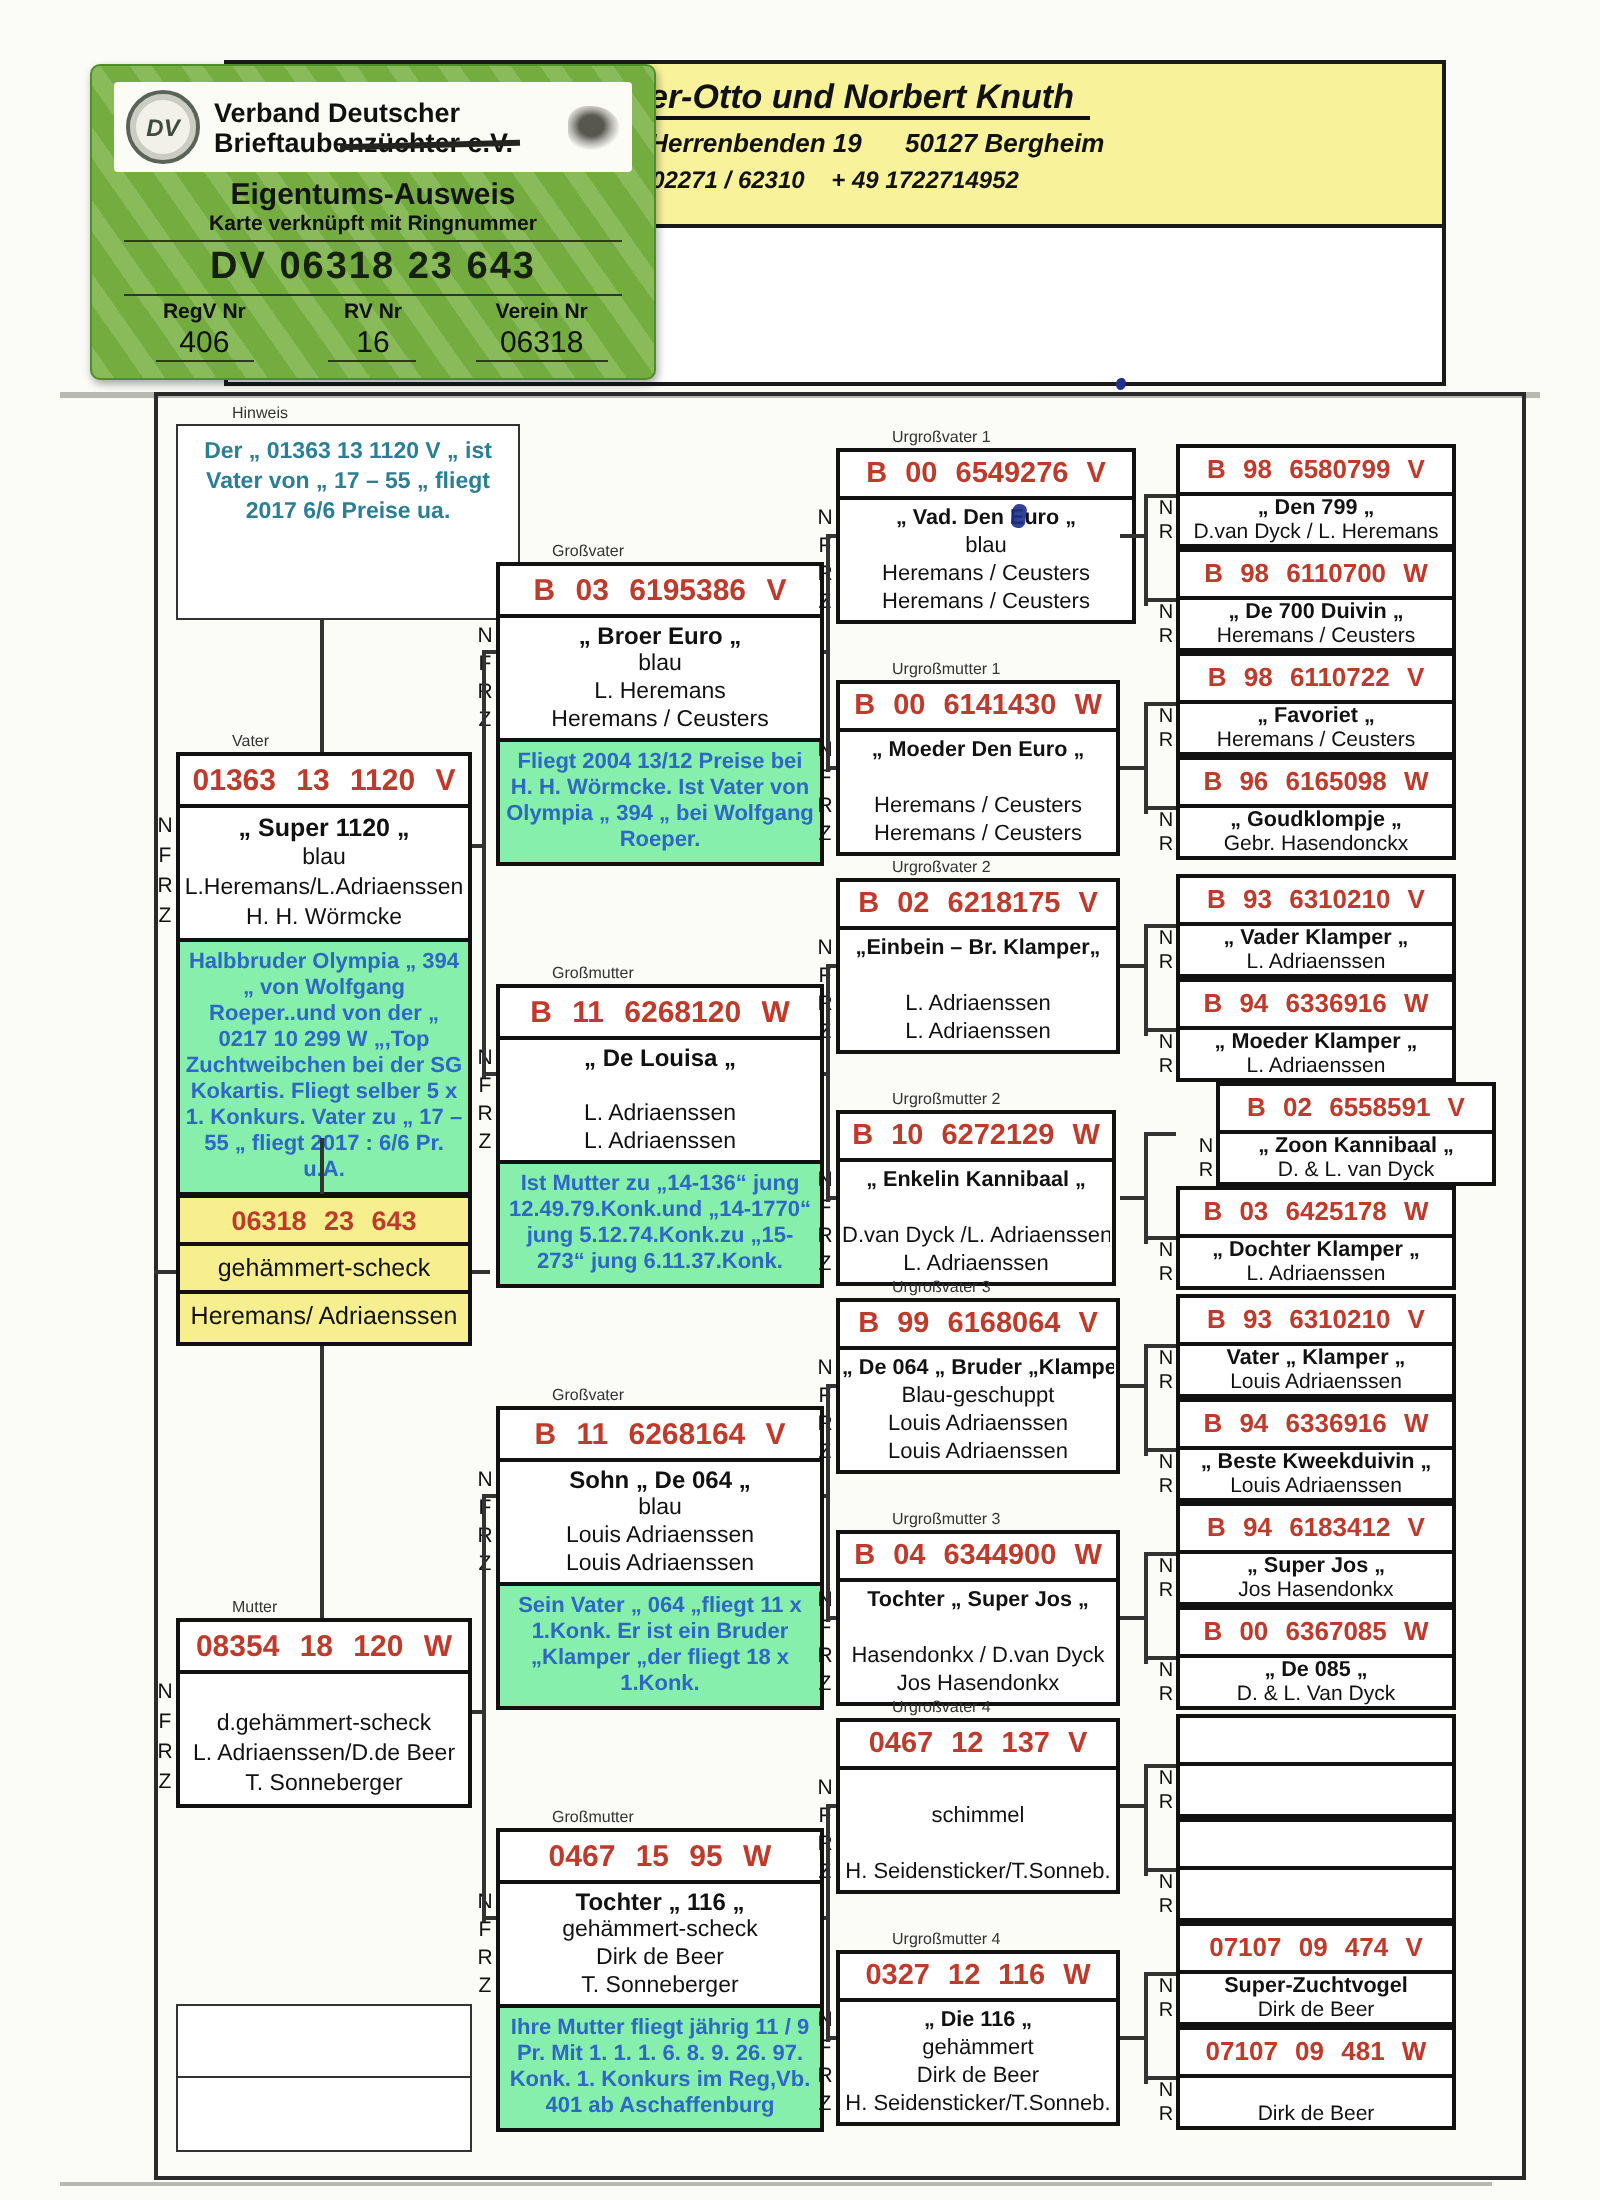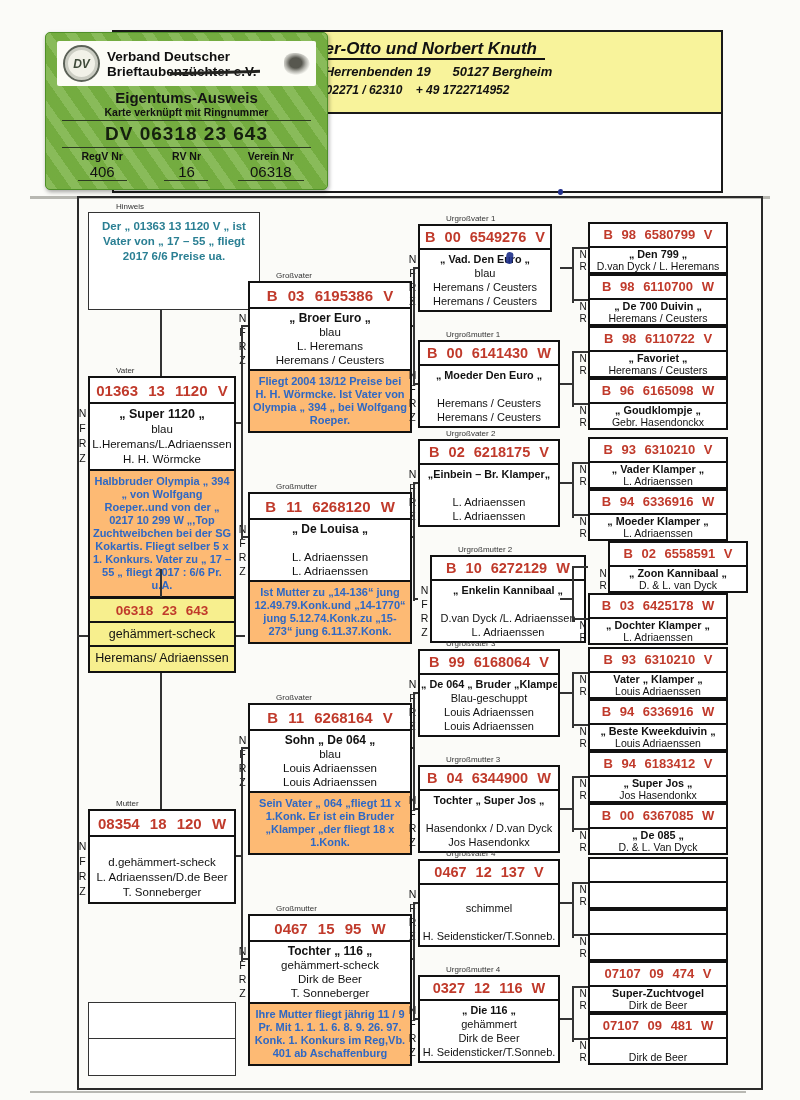--- a/index.html
+++ b/index.html
@@ -59,21 +59,21 @@
   .pline { text-align:center; white-space:nowrap; overflow:hidden; }
   .c1 .pline { height:15px; line-height:15px; font-size:11.5px; }
   .c1 .pline.nm { font-size:12.5px; font-weight:700; }
   .c2 .lines { padding:2px 1px; }
   .c2 .pline { height:14px; line-height:14px; font-size:11.5px; }
   .c2 .pline.nm { font-size:12px; font-weight:700; }
   .c3 .ringno { height:24px; line-height:23px; font-size:14.5px; word-spacing:5px; }
   .c3 .lines { padding:2px 1px; }
   .c3 .pline { height:14px; line-height:14px; font-size:11px; }
   .c3 .pline.nm { font-size:10.8px; font-weight:700; }
-  .notebox { border:2px solid #111; border-top:none; background:#fdba74; color:#2e68c5; font-weight:700;
+  .notebox { border:2px solid #111; border-top:none; background:#86efac; color:#2e68c5; font-weight:700;
              font-size:11px; line-height:13px; text-align:center; padding:4px 2px; }
   .hintbox { border:1.5px solid #333; background:#fff; color:#2a7f93; font-weight:700;
              font-size:11.5px; line-height:15px; text-align:center; padding:6px 3px; height:98px; }
   .nfrz { position:absolute; left:-13px; top:2px; width:11px; text-align:center; color:#111; }
   .nfrz span { display:block; font-size:10.5px; line-height:15px; }
   .c2 .nfrz span, .c3 .nfrz span { line-height:14px; }
 
   
   .subject { position:absolute; left:88px; top:597px; width:148px; background:#f7ef8e; border:2px solid #111; }
   .srow { text-align:center; height:24px; line-height:23px; font-size:12.5px; border-bottom:2px solid #111; }
@@ -265,21 +265,21 @@
             <span>N</span>
             <span>F</span>
             <span>R</span>
             <span>Z</span>
           </div>
       </div>
     </div>
     <div class="notebox">Ihre Mutter fliegt jährig 11 / 9 Pr. Mit 1. 1. 1. 6. 8. 9. 26. 97. Konk.  1. Konkurs im Reg,Vb. 401 ab Aschaffenburg</div>
   </div>
 
-  <div class="node c3" style="left:418px;top:214px;width:134px;">
+  <div class="node c3" style="left:418px;top:214px;width:150px;">
     <div class="plabel">Urgroßvater 1</div>
     <div class="mainbox">
       <div class="ringno">B 00 6549276 V</div>
       <div class="lines">
         <div class="pline nm">„ Vad. Den Euro „</div>
         <div class="pline">blau</div>
         <div class="pline">Heremans / Ceusters</div>
         <div class="pline">Heremans / Ceusters</div>
         <div class="nfrz">
             <span>N</span>
@@ -322,21 +322,21 @@
         <div class="nfrz">
             <span>N</span>
             <span>F</span>
             <span>R</span>
             <span>Z</span>
           </div>
       </div>
     </div>
   </div>
 
-  <div class="node c3" style="left:430px;top:545px;width:156px;">
+  <div class="node c3" style="left:418px;top:545px;width:140px;">
     <div class="plabel">Urgroßmutter 2</div>
     <div class="mainbox">
       <div class="ringno">B 10 6272129 W</div>
       <div class="lines">
         <div class="pline nm">„ Enkelin Kannibaal „</div>
         <div class="pline"></div>
         <div class="pline">D.van Dyck /L. Adriaenssen</div>
         <div class="pline">L. Adriaenssen</div>
         <div class="nfrz">
             <span>N</span>

